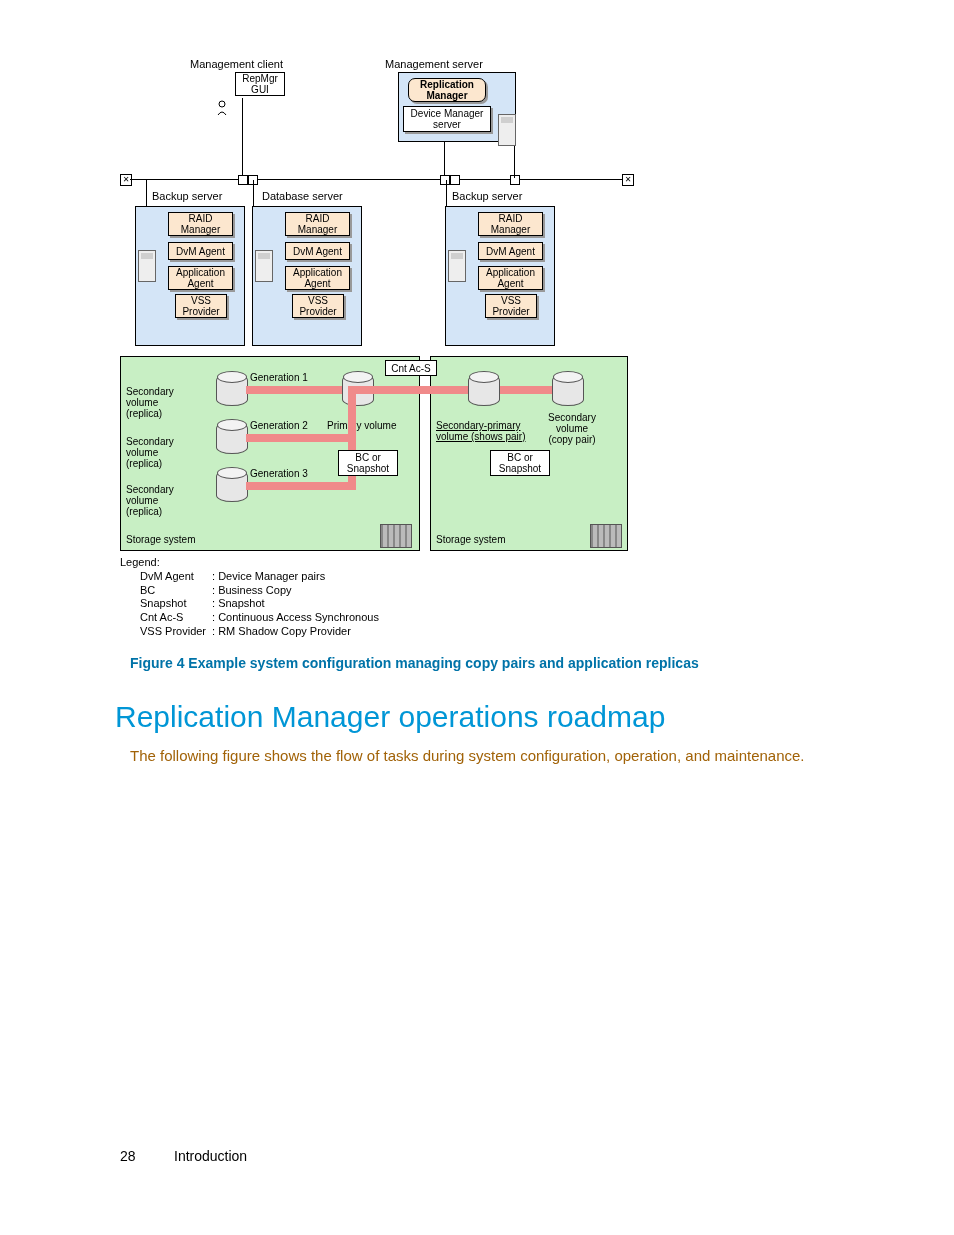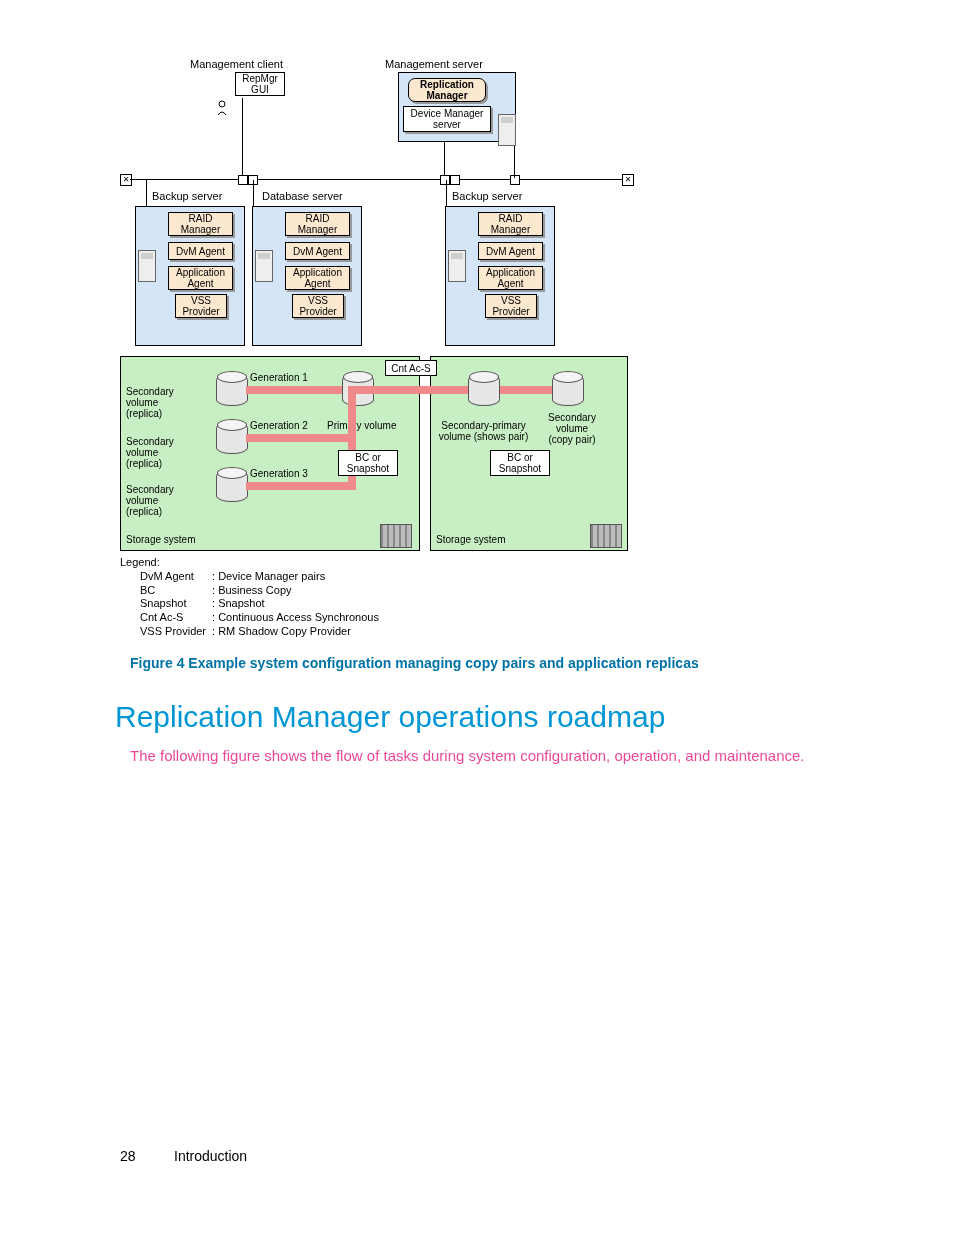--- a/index.html
+++ b/index.html
@@ -97,21 +97,21 @@
     font-size:30px;
     font-weight:normal;
     color:#0096d6;
   }
   .body-text {
     position:absolute;
     left:130px;
     top:747px;
     font-size:15px;
     width:790px;
-    color:#ec4899;
+    color:#a16207;
   }
   .page-num {
     position:absolute;
     left:120px;
     top:1148px;
     font-size:14px;
   }
   .chapter {
     position:absolute;
     left:174px;
@@ -277,21 +277,21 @@
     <div class="box white" style="left:265px;top:304px;width:52px;height:16px;">
         <span>Cnt Ac-S</span>
       </div>
 
     <div class="cylinder" style="left:348px;top:318px;width:30px;height:30px;">
         <div class="cyl-top"></div>
       </div>
     <div class="cylinder" style="left:432px;top:318px;width:30px;height:30px;">
         <div class="cyl-top"></div>
       </div>
-    <span class="label xs" style="left:316px;top:364px;line-height:1.1;text-align:center;width:95px;"><span>Secondary-primary</span><br><span>volume (shows pair)</span></span>
+    <span class="label xs" style="left:316px;top:364px;line-height:1.1;width:95px;text-decoration:underline;"><span>Secondary-primary</span><br><span>volume (shows pair)</span></span>
     <span class="label xs" style="left:422px;top:356px;line-height:1.1;text-align:center;width:60px;"><span>Secondary</span><br><span>volume</span><br><span>(copy pair)</span></span>
 
     <div class="storage-icon" style="left:260px;top:468px;"></div>
     <div class="storage-icon" style="left:470px;top:468px;"></div>
 
     <div class="legend-block">
       <div>Legend:</div>
       <table style="margin-left:20px;">
         <tbody>
             <tr>

